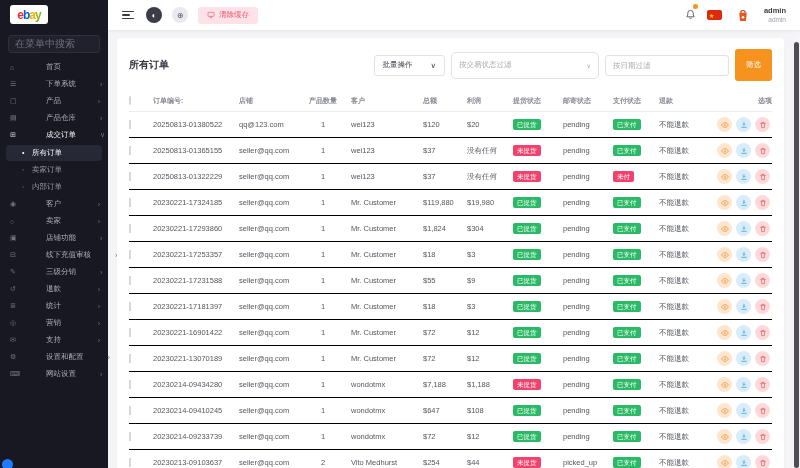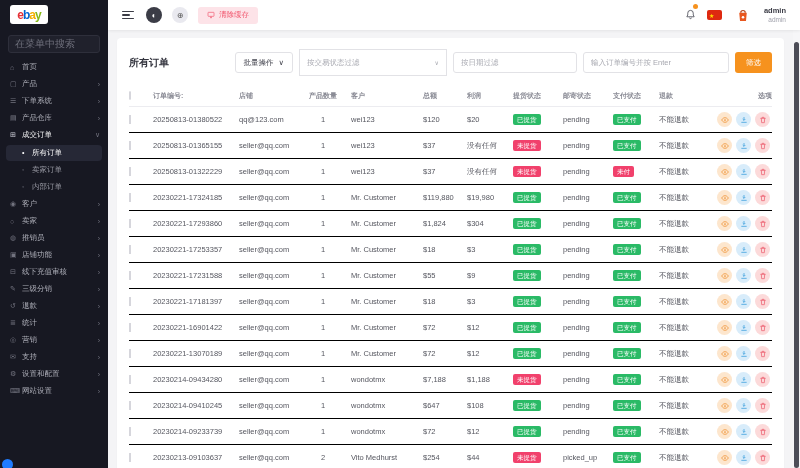--- a/index.html
+++ b/index.html
@@ -7,21 +7,21 @@
   .app { position:relative; width:800px; height:468px; }
 
   
   .sidebar { position:absolute; left:0; top:0; width:108px; height:468px; background:#171822; z-index:5; }
   .logo-box { margin:5px 0 0 10px; width:38px; height:19px; background:#fff; border-radius:3px; display:flex; align-items:center; justify-content:center; }
   .logo-box span { font-weight:bold; font-size:12px; letter-spacing:-1px; }
   .side-search { margin:9px 8px 6px 8px; }
   .side-search input { width:92px; height:18px; background:#20212c; border:1px solid #2e2f3b; border-radius:3px; color:#9a9ba5; font-size:10px; padding:0 6px; outline:none; }
   .side-search input::placeholder { color:#6f707c; }
   .menu { margin-top:2px; }
-  .m-item { display:flex; align-items:center; height:17px; padding:0 8px 0 10px; cursor:pointer; color:#adaeb8; }
+  .m-item { display:flex; align-items:center; height:17px; padding:0 8px 0 10px; cursor:pointer; color:#adaeb8;gap:24px; }
   .m-item .m-ic { width:12px; font-size:7px; color:#72737f; flex:0 0 12px; }
   .m-item .m-lb { font-size:7.5px; flex:1; white-space:nowrap; }
   .m-item .m-ar { font-size:7px; color:#72737f; }
   .m-item.active { color:#ffffff; }
   .m-item.active .m-ic { color:#d0d1da; }
   .m-sub { display:flex; align-items:center; height:16px; margin:1px 6px; padding-left:16px; border-radius:4px; color:#9a9ba5; font-size:7.5px; cursor:pointer; }
   .m-sub .dot { width:10px; font-size:7px; color:#72737f; }
   .m-sub.active { background:#262836; color:#fff; }
   .m-sub.active .dot { color:#fff; }
   .chat-bubble { position:absolute; left:2px; top:459px; width:11px; height:11px; border-radius:50%; background:#1f7cff; }
@@ -44,29 +44,29 @@
   .user-meta { line-height:1.1; cursor:pointer; }
   .user-name { font-size:7.5px; font-weight:bold; color:#3a3b45; }
   .user-role { font-size:6.5px; color:#a0a1ab; }
 
   
   .content { position:absolute; left:108px; top:30px; width:685px; height:438px; padding:8px 9px; }
   .card { background:#fff; border-radius:4px; width:100%; height:500px; box-shadow:0 1px 2px rgba(0,0,0,.04); }
   .card-head { display:flex; align-items:center; padding:11px 12px 9px 12px; }
   .page-title { font-size:10px; font-weight:bold; color:#33343e; }
   .filters { margin-left:auto; display:flex; align-items:center; gap:6px; }
-  .btn-bulk { display:flex; align-items:center; gap:5px; height:21px; padding:9px 8px; background:#fff; border:1px solid #e2e2e6; border-radius:3px; font-size:7.5px; color:#44454f; cursor:pointer; }
-  .sel { display:flex; align-items:center; height:27px; border:1px solid #e2e2e6; border-radius:0; padding:0 7px; font-size:7.5px; color:#a7a8b0; cursor:pointer; }
+  .btn-bulk { display:flex; align-items:center; gap:18px; height:21px; padding:9px 8px; background:#fff; border:1px solid #e2e2e6; border-radius:3px; font-size:7.5px; color:#44454f; cursor:pointer; }
+  .sel { display:flex; align-items:center; height:27px; border:1px solid #e2e2e6; border-radius:5px; padding:0 7px; font-size:7.5px; color:#a7a8b0; cursor:pointer; }
   .sel .caret { margin-left:auto; font-size:6px; color:#a7a8b0; }
   .sel-status { width:148px; }
   .inp { height:21px; border:1px solid #e2e2e6; border-radius:3px; padding:0 7px; font-size:7.5px; color:#44454f; outline:none; }
   .inp::placeholder { color:#a7a8b0; }
   .inp-date { width:124px; }
   .inp-order { width:146px; }
-  .btn-filter { height:21px; padding:0 11px; background:#f6921e; color:#fff; border:none; border-radius:3px; font-size:7.5px; cursor:pointer; }
+  .btn-filter { height:32px; padding:0 11px; background:#f6921e; color:#fff; border:none; border-radius:3px; font-size:7.5px; cursor:pointer; }
 
   
   .table { padding:0 12px; }
   .trow { display:grid; grid-template-columns:24px 86px 70px 42px 72px 44px 46px 50px 50px 46px 52px 1fr; align-items:center; }
   .thead { height:22px; border-bottom:1px solid #ececf0; }
   .thead .th { font-size:7px; color:#8b8c96; font-weight:bold; white-space:nowrap; }
   .tbody .trow { height:26px; border-bottom:1px solid #000000; }
   .td { font-size:7.5px; color:#55565f; white-space:nowrap; overflow:hidden; }
   .td.center { text-align:center; padding-right:14px; }
   .cb { width:9px; height:9px; border:1px solid #d6d6dc; border-radius:2px; background:#fcfcfd; cursor:pointer; }
@@ -98,27 +98,27 @@
       </div>
     <div class="side-search">
       <input type="text" placeholder="在菜单中搜索" style="">
     </div>
     <div class="menu" id="menu">
         <div class="m-item">
           <span class="m-ic">⌂</span>
           <span class="m-lb">首页</span>
         </div>
         <div class="m-item">
+          <span class="m-ic">☰</span>
+          <span class="m-lb">下单系统</span>
+          <span class="m-ar">›</span>
+        </div>
+        <div class="m-item">
           <span class="m-ic">▢</span>
           <span class="m-lb">产品</span>
-          <span class="m-ar">›</span>
-        </div>
-        <div class="m-item">
-          <span class="m-ic">☰</span>
-          <span class="m-lb">下单系统</span>
           <span class="m-ar">›</span>
         </div>
         <div class="m-item">
           <span class="m-ic">▤</span>
           <span class="m-lb">产品仓库</span>
           <span class="m-ar">›</span>
         </div>
         <div class="m-item active">
           <span class="m-ic">⊞</span>
           <span class="m-lb">成交订单</span>
@@ -137,25 +137,20 @@
           <span>内部订单</span>
         </div>
         <div class="m-item">
           <span class="m-ic">◉</span>
           <span class="m-lb">客户</span>
           <span class="m-ar">›</span>
         </div>
         <div class="m-item">
           <span class="m-ic">○</span>
           <span class="m-lb">卖家</span>
-          <span class="m-ar">›</span>
-        </div>
-        <div class="m-item">
-          <span class="m-ic">◍</span>
-          <span class="m-lb">推销员</span>
           <span class="m-ar">›</span>
         </div>
         <div class="m-item">
           <span class="m-ic">▣</span>
           <span class="m-lb">店铺功能</span>
           <span class="m-ar">›</span>
         </div>
         <div class="m-item">
           <span class="m-ic">⊟</span>
           <span class="m-lb">线下充值审核</span>
@@ -248,21 +243,20 @@
         <div class="filters">
           <button class="btn-bulk">
             <span>批量操作</span>
             <span class="caret">∨</span>
           </button>
           <div class="sel sel-status">
             <span>按交易状态过滤</span>
             <span class="caret">∨</span>
           </div>
           <input class="inp inp-date" placeholder="按日期过滤" style="">
-          <input class="inp inp-order" placeholder="输入订单编号并按 Enter" style="">
           <button class="btn-filter">筛选</button>
         </div>
       </div>
 
       <div class="table">
         <div class="trow thead" id="thead">
             <div class="th"><span class="cb"></span></div>
             <div class="th">订单编号:</div>
             <div class="th">店铺</div>
             <div class="th">产品数量</div>

